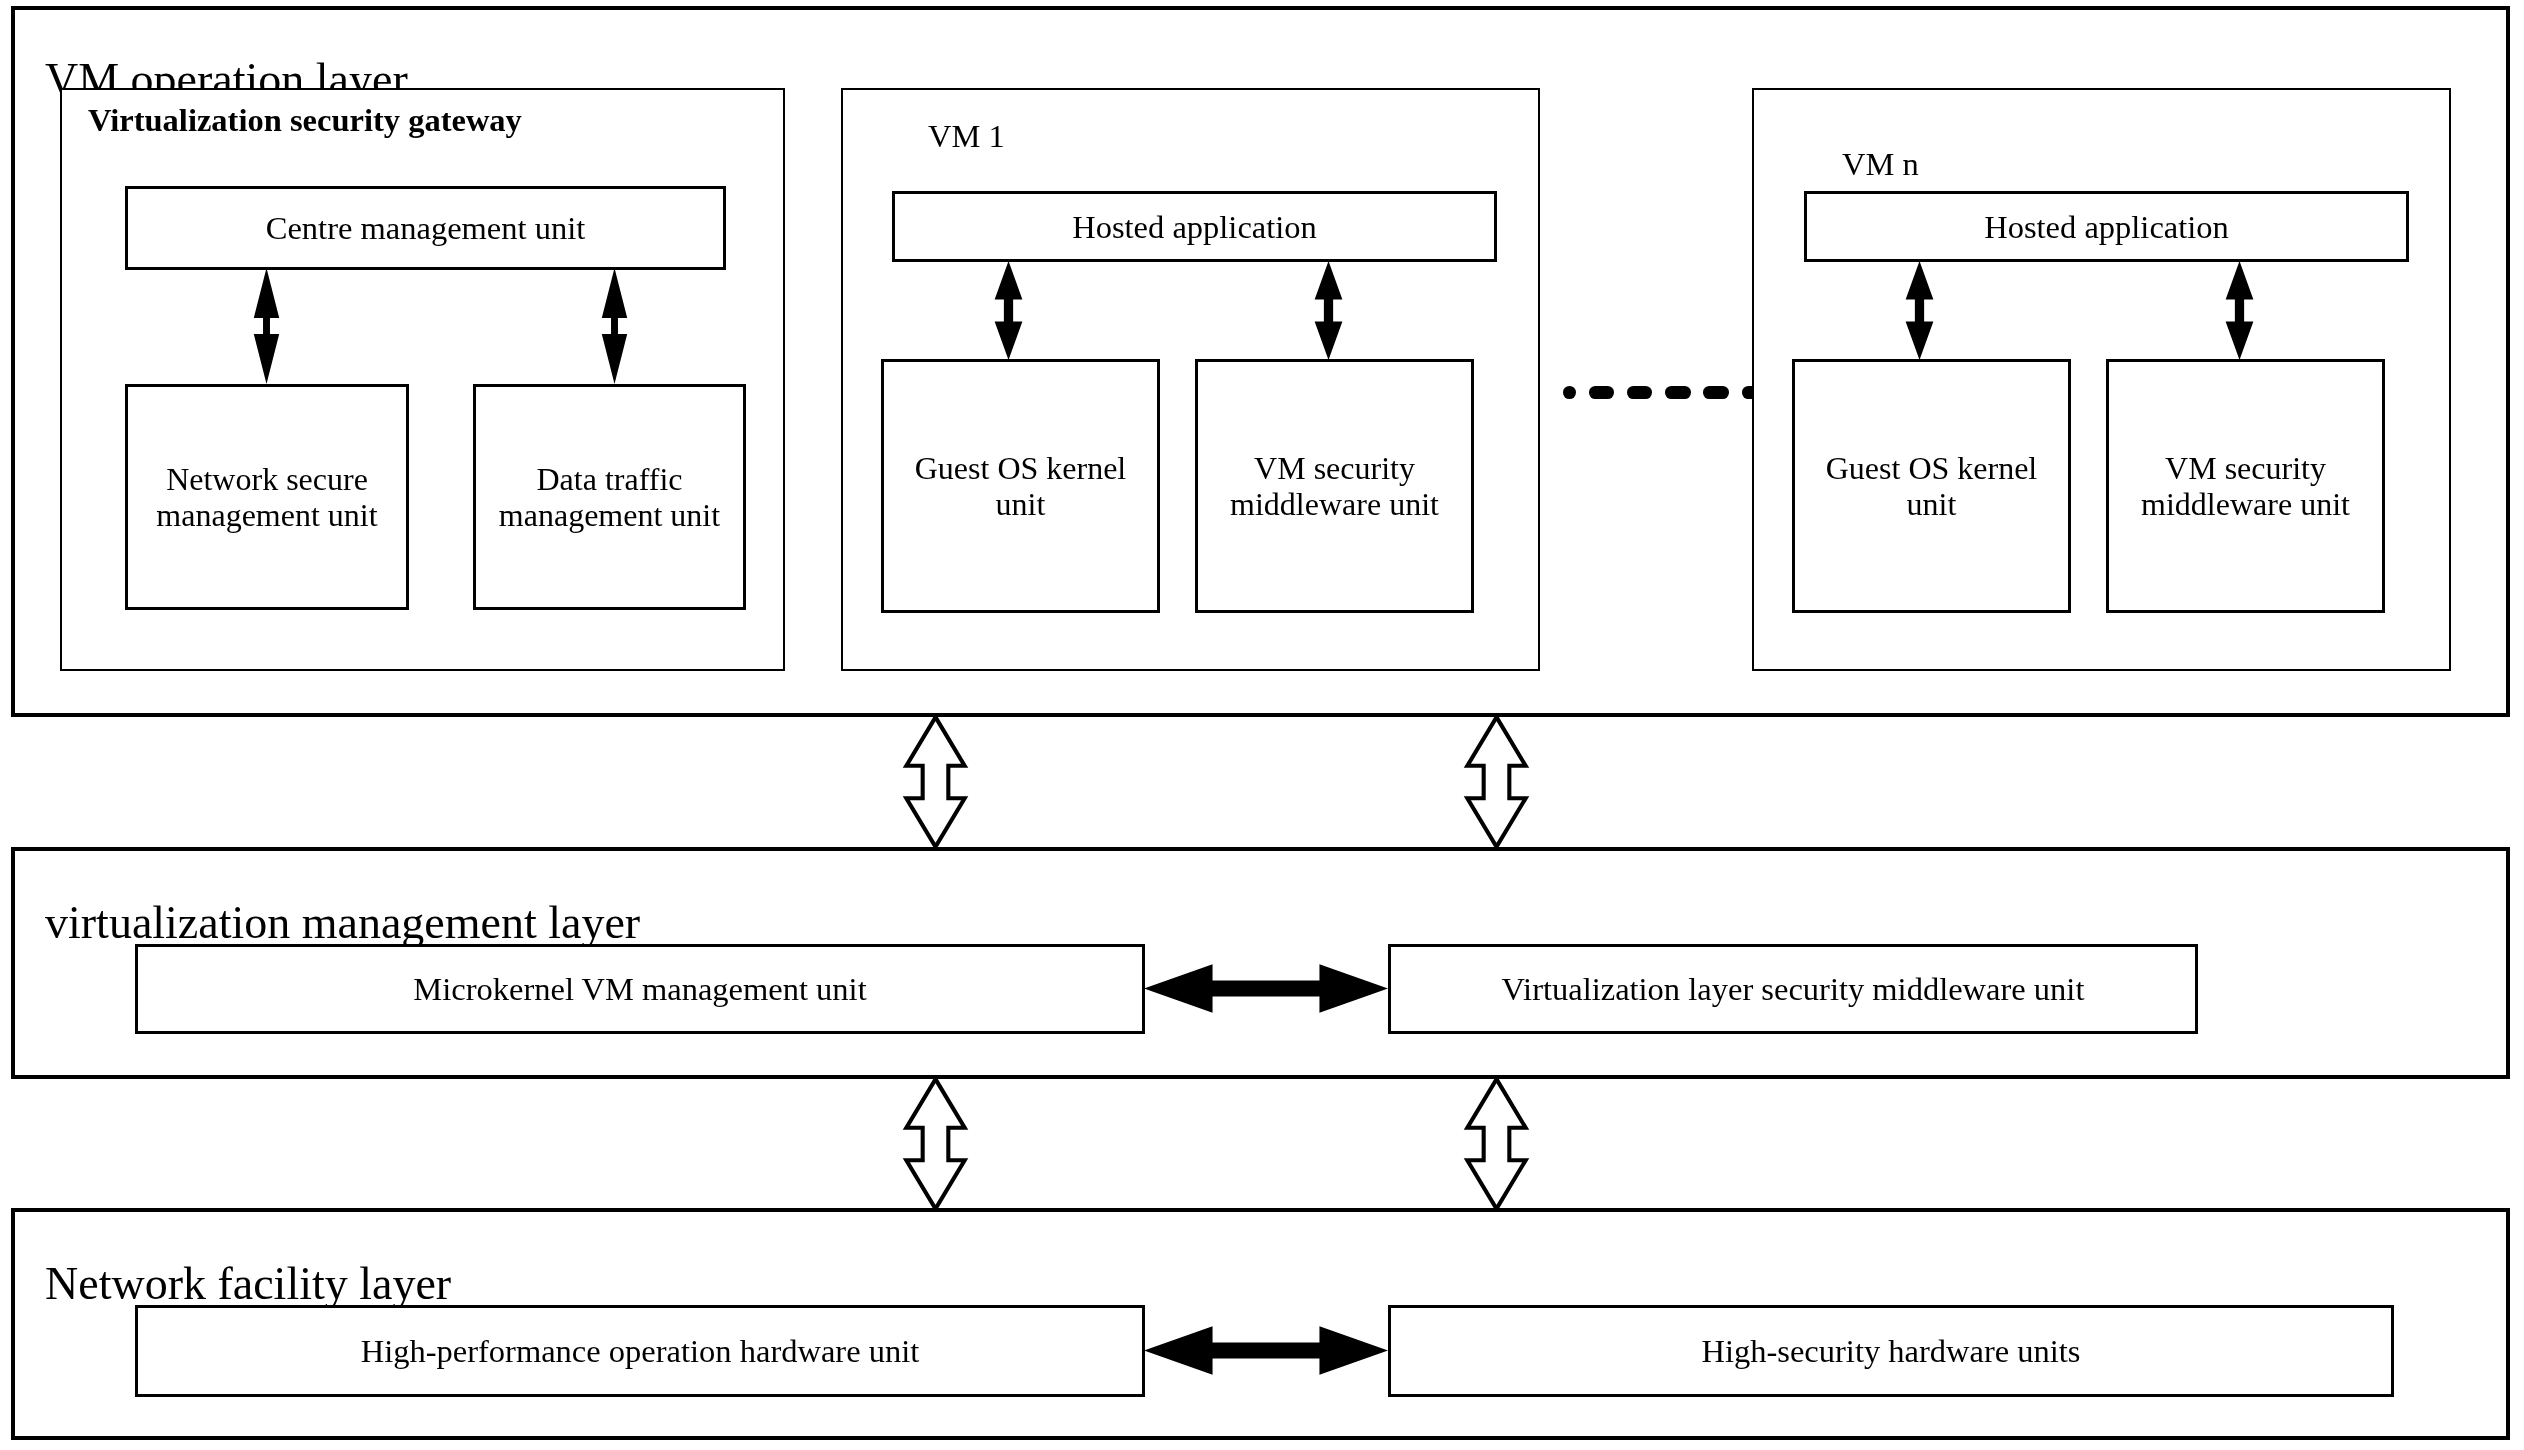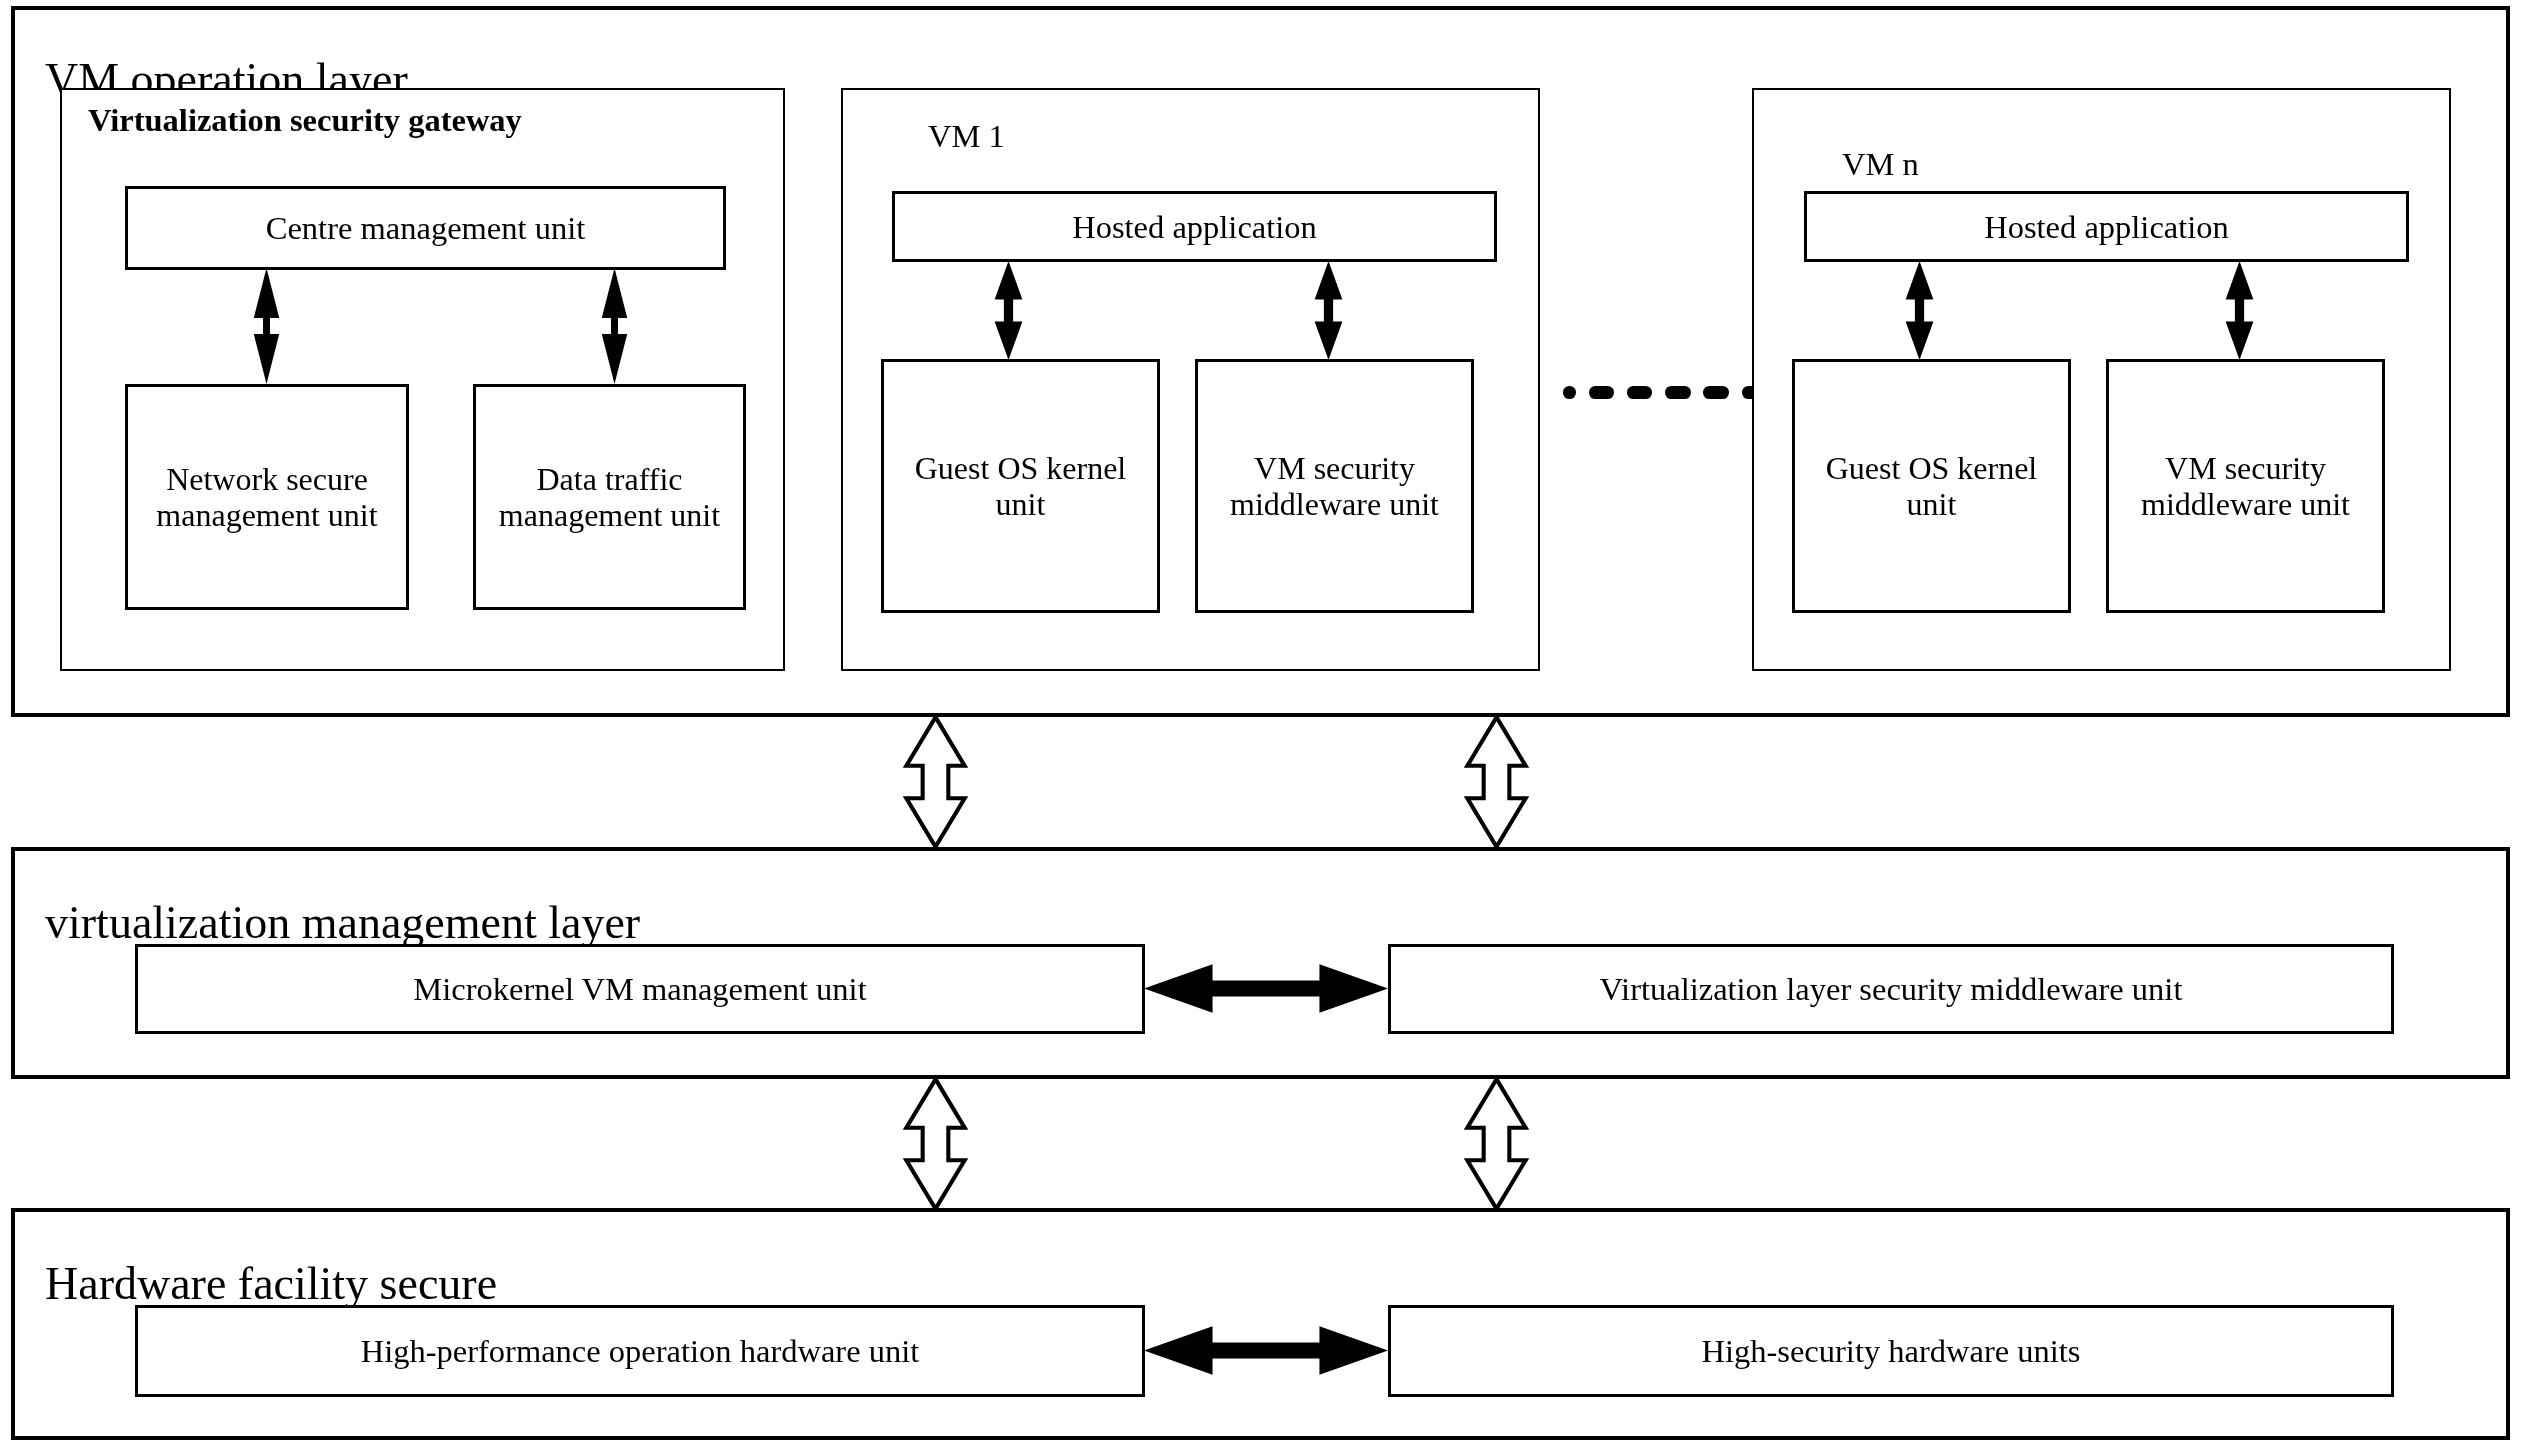--- a/index.html
+++ b/index.html
@@ -189,38 +189,38 @@
   <div class="box unit" style="left:135px;top:944px;width:1010px;height:90px;">
     <div class="unit-label">Microkernel VM management unit</div>
   </div>
 
   <div class="arrow" style="left:1144px;top:962px;width:244px;height:53px;">
     <svg viewBox="0 0 420 92" preserveAspectRatio="none">
       <path d="M0 46 L118 4 L118 32 L302 32 L302 4 L420 46 L302 88 L302 60 L118 60 L118 88 Z" fill="#000"></path>
     </svg>
   </div>
 
-  <div class="box unit" style="left:1388px;top:944px;width:1006px;height:90px;">
+  <div class="box unit" style="left:1388px;top:944px;width:810px;height:90px;">
     <div class="unit-label">Virtualization layer security middleware unit</div>
   </div>
 
   <div class="arrow" style="left:904px;top:1078px;width:63px;height:132px;">
     <svg viewBox="0 0 108 228" preserveAspectRatio="none">
       <path d="M54 2 L104 86 L76 86 L76 142 L104 142 L54 226 L4 142 L32 142 L32 86 L4 86 Z" fill="#ffffff" stroke="#000000" stroke-width="7" stroke-linejoin="miter"></path>
     </svg>
   </div>
   <div class="arrow" style="left:1465px;top:1078px;width:63px;height:132px;">
     <svg viewBox="0 0 108 228" preserveAspectRatio="none">
       <path d="M54 2 L104 86 L76 86 L76 142 L104 142 L54 226 L4 142 L32 142 L32 86 L4 86 Z" fill="#ffffff" stroke="#000000" stroke-width="7" stroke-linejoin="miter"></path>
     </svg>
   </div>
 
   <div class="box outer" style="left:11px;top:1208px;width:2499px;height:232px;"></div>
 
-  <div class="layer-title" style="left:45px;top:1224px;">Hardware facility secure</div>
+  <div class="layer-title" style="left:45px;top:1224px;">Network facility layer</div>
 
   <div class="box unit" style="left:135px;top:1305px;width:1010px;height:92px;">
     <div class="unit-label">High-performance operation hardware unit</div>
   </div>
 
   <div class="arrow" style="left:1144px;top:1324px;width:244px;height:53px;">
     <svg viewBox="0 0 420 92" preserveAspectRatio="none">
       <path d="M0 46 L118 4 L118 32 L302 32 L302 4 L420 46 L302 88 L302 60 L118 60 L118 88 Z" fill="#000"></path>
     </svg>
   </div>

